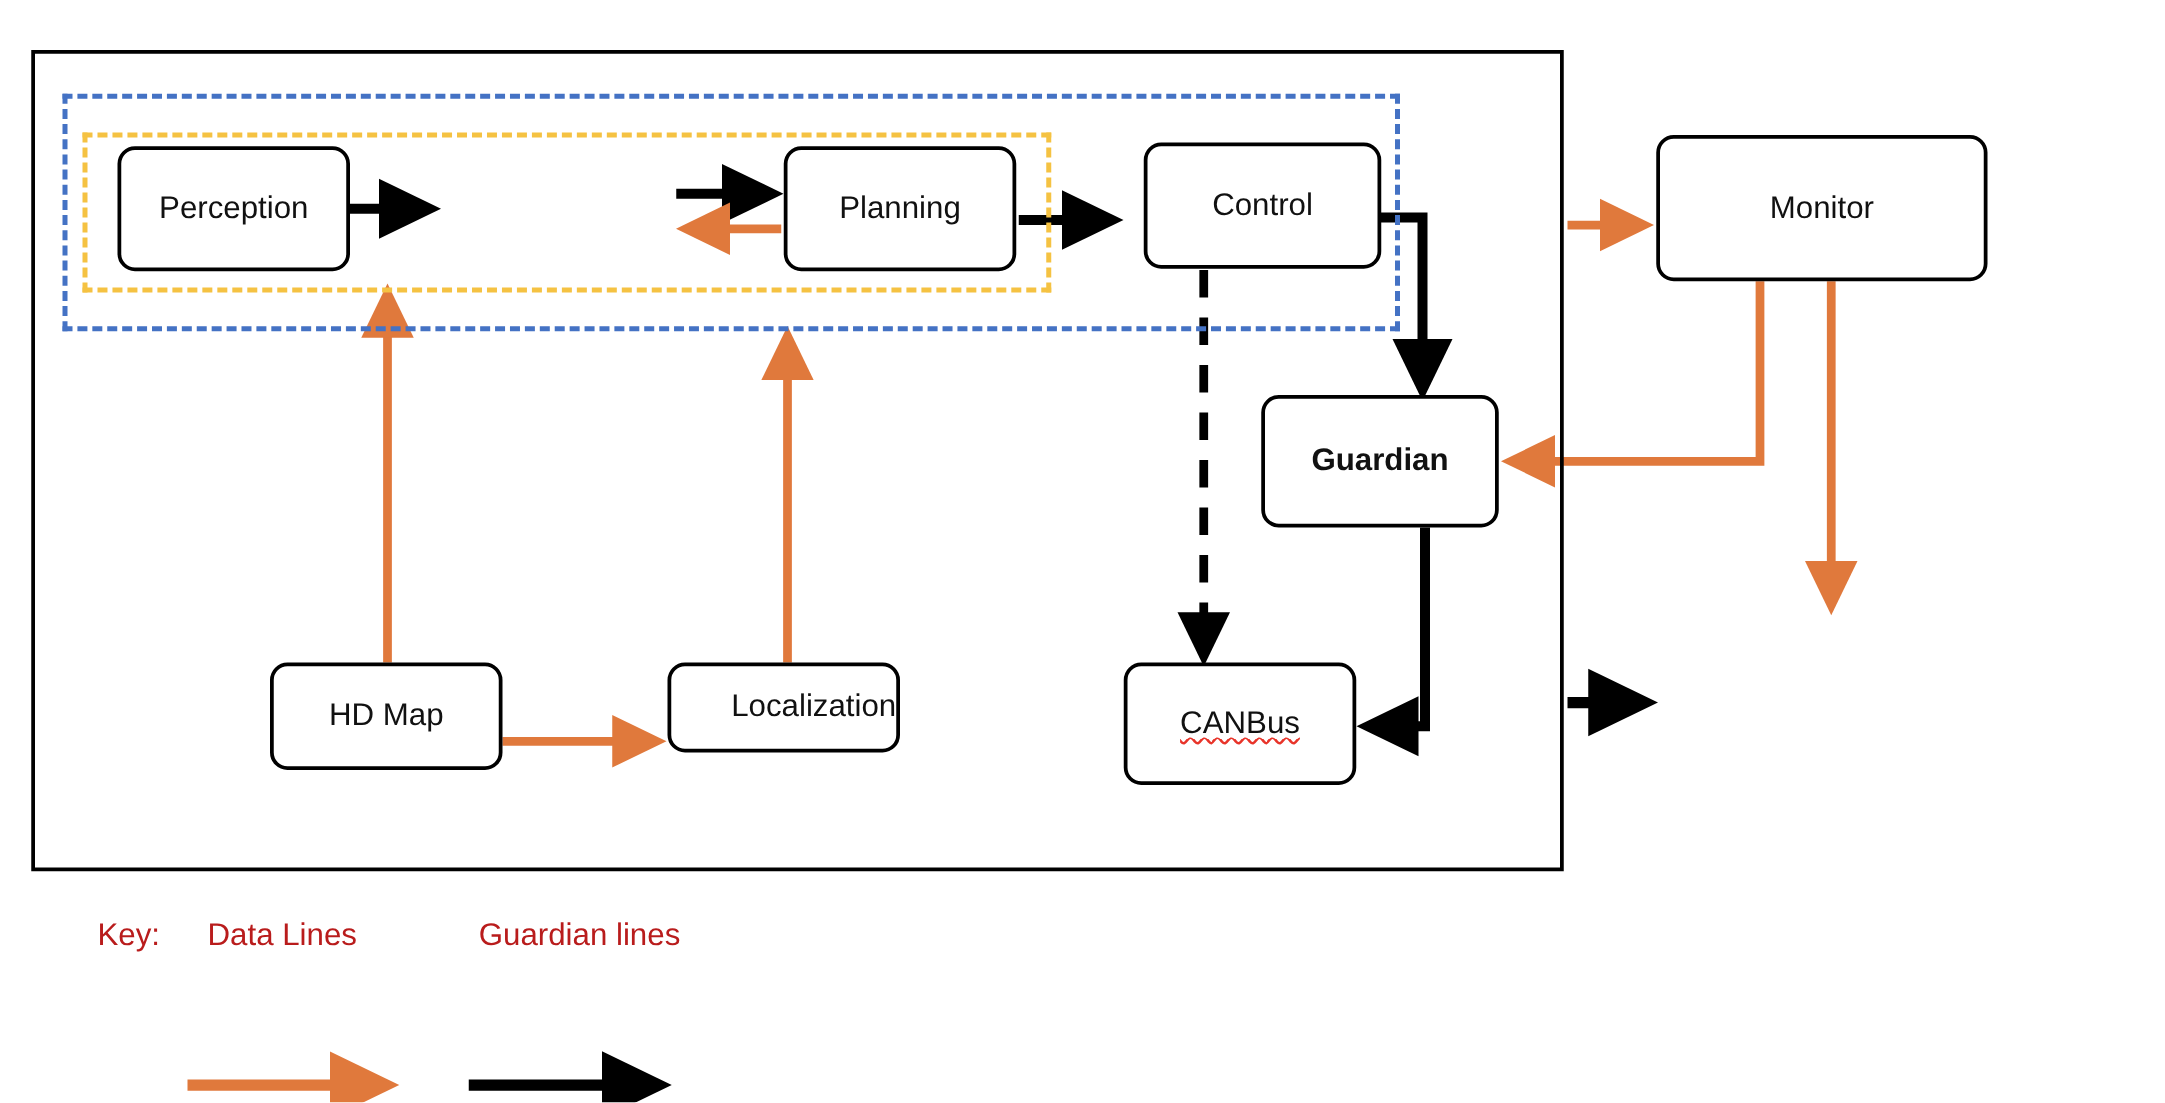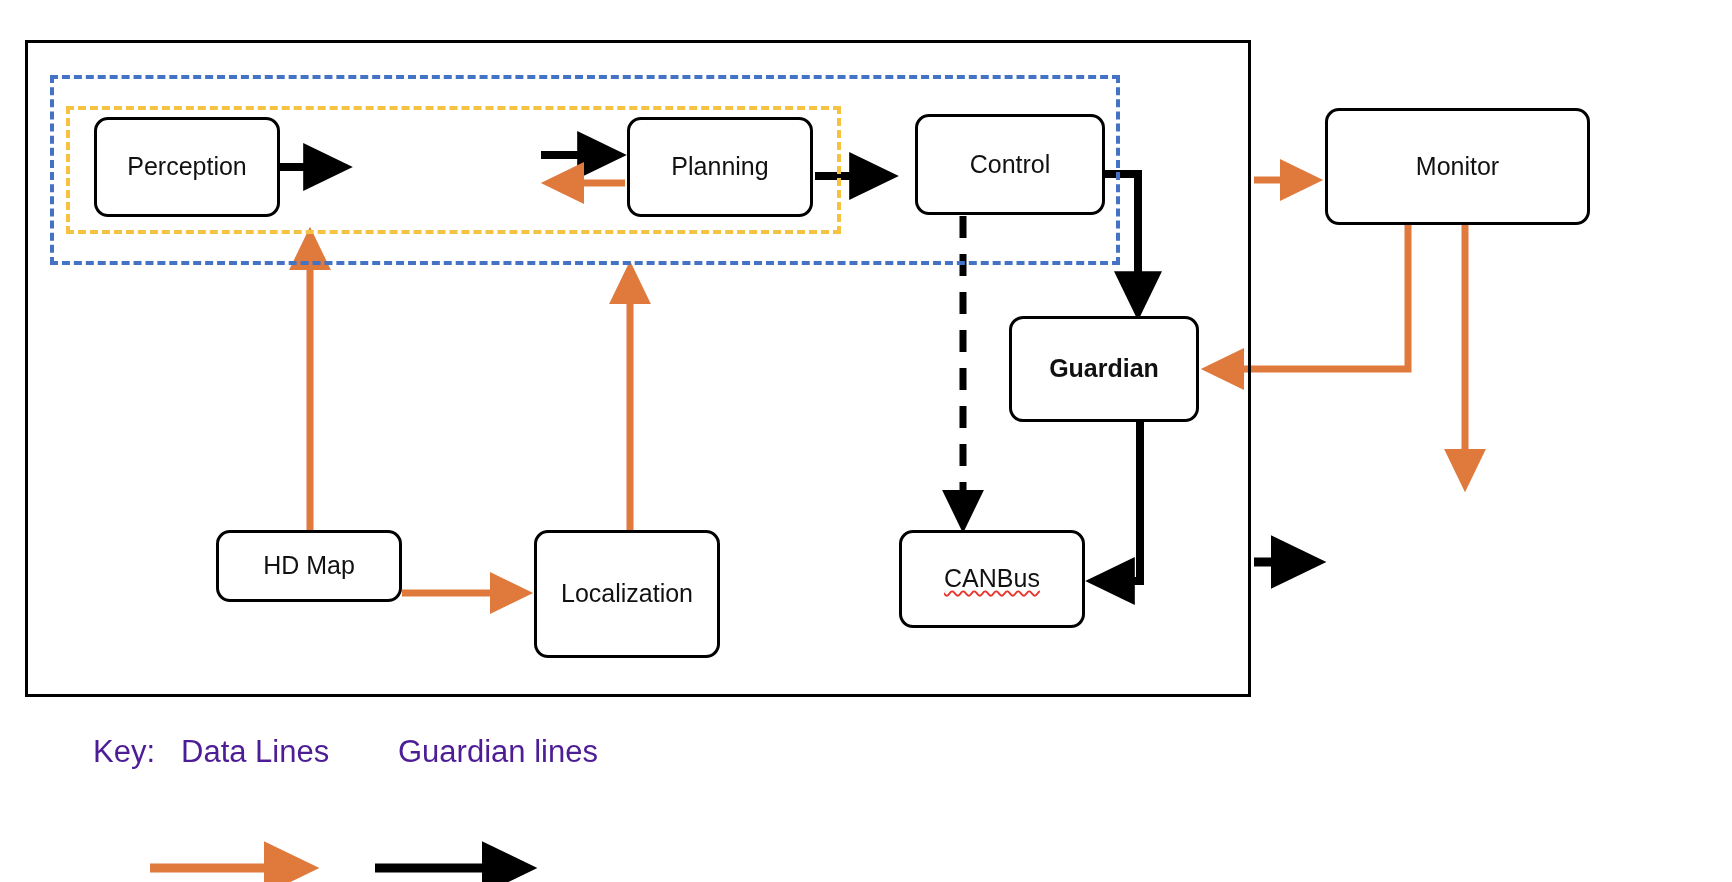--- a/index.html
+++ b/index.html
@@ -68,24 +68,23 @@
   .group-yellow {
     border: 4px dashed #f5c242;
   }
   .legend {
     position: absolute;
     z-index: 6;
   }
   .legend-text {
     position: absolute;
     font-family: "Liberation Sans", sans-serif;
-    font-size: 31px;
-    color: #4c1d95;
+    font-size: 25px;
+    color: #b91c1c;
     white-space: nowrap;
-    margin-left: 15px;
   }
 </style>
 </head>
 <body>
 
 <div id="stage">
 
   <div class="outer-container" style="left:25px; top:40px; width:1226px; height:657px;"></div>
 
   <div class="group-box group-blue" style="left:50px; top:75px; width:1070px; height:190px;"></div>
@@ -181,25 +180,25 @@
 
   <div class="node" style="left:1325px; top:108px; width:265px; height:117px;">
     <span class="node-label">Monitor</span>
   </div>
 
   <div class="node" style="left:1009px; top:316px; width:190px; height:106px;font-weight:bold;">
     <span class="node-label">Guardian</span>
   </div>
 
 
-  <div class="node" style="left:216px; top:530px; width:186px; height:72px;">
+  <div class="node" style="left:216px; top:530px; width:186px; height:86px;">
     <span class="node-label">HD Map</span>
   </div>
 
-  <div class="node" style="left:534px; top:530px; width:186px; height:128px;">
+  <div class="node" style="left:534px; top:530px; width:186px; height:72px;justify-content:flex-end;">
     <span class="node-label">Localization</span>
   </div>
 
   <div class="node" style="left:899px; top:530px; width:186px; height:98px;align-items:center;">
     <span class="node-label misspelled">CANBus</span>
   </div>
 
   <div class="legend" style="left:0px; top:0px; width:1732px; height:882px; pointer-events:none;">
     <span class="legend-text" style="left:78px; top:734px;">Key:</span>
     <span class="legend-text" style="left:166px; top:734px;">Data Lines</span>

